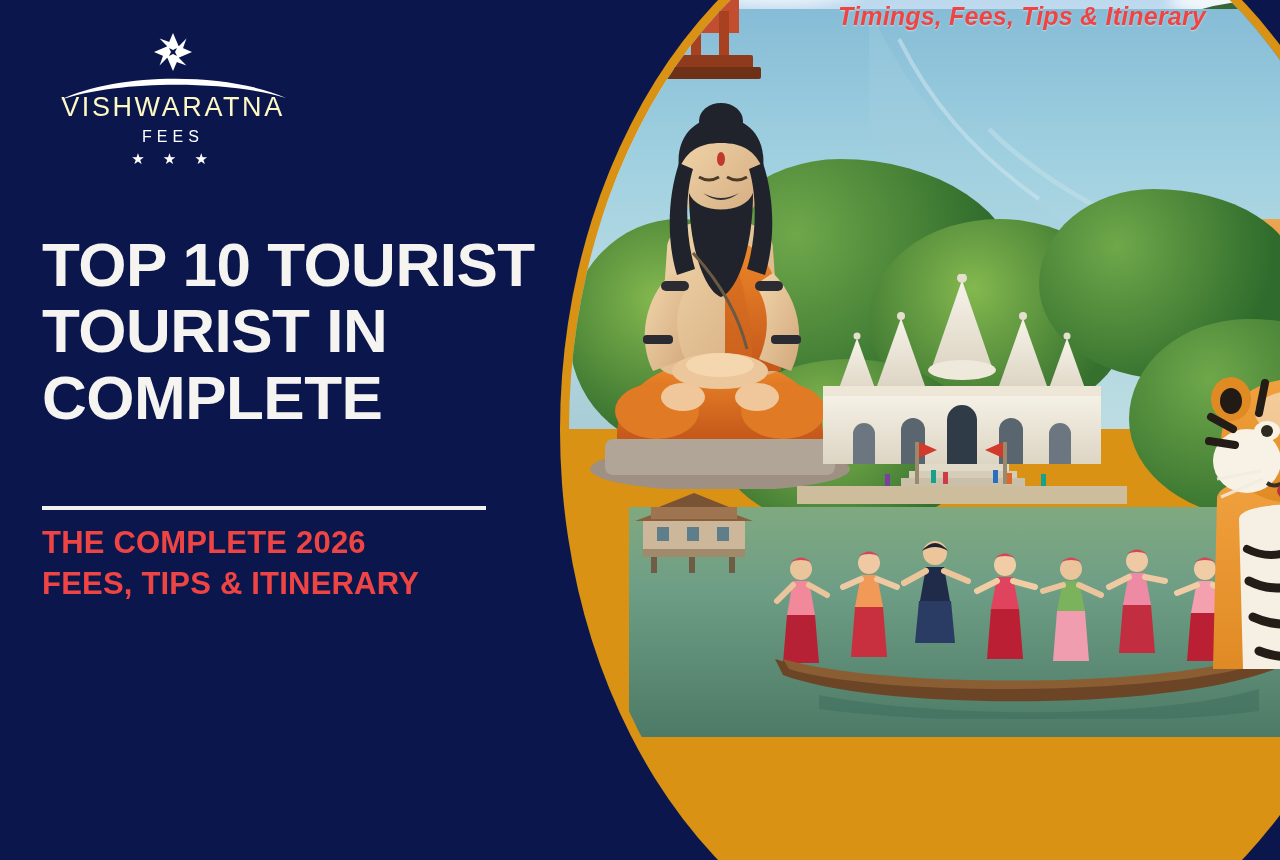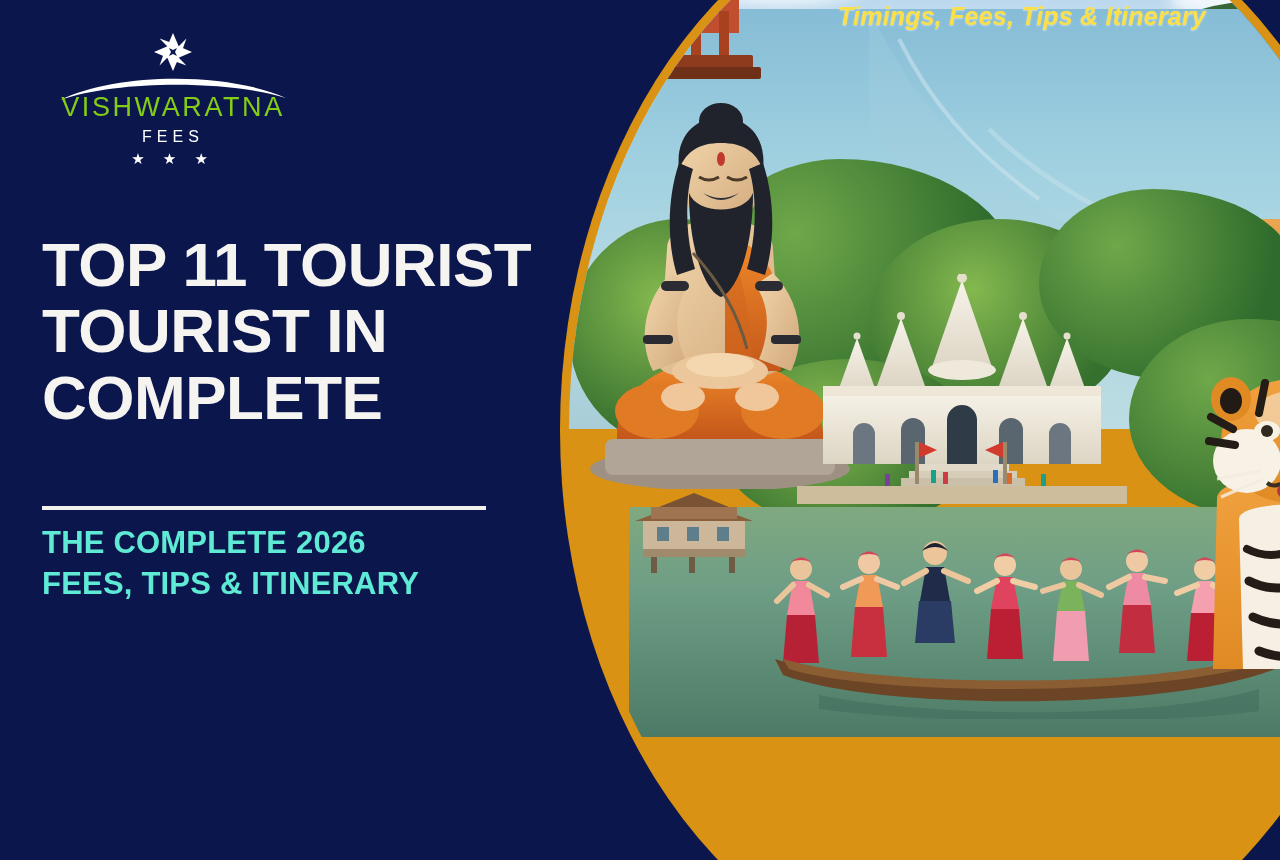--- a/index.html
+++ b/index.html
@@ -37,21 +37,21 @@
   }
   .logo-swoosh {
     position:absolute; left:0; top:46px;
     width:230px; height:30px;
   }
   .logo-name {
     position:absolute; left:0; top:66px;
     width:230px;
     font-size:27px;
     letter-spacing:2.6px;
-    color:#84cc16;
+    color:#fef9c3;
     font-weight:400;
     font-family:"Liberation Sans", sans-serif;
   }
   .logo-sub {
     position:absolute; left:0; top:102px;
     width:230px;
     font-size:16px;
     letter-spacing:5px;
     color:#ffffff;
     font-weight:400;
@@ -82,21 +82,21 @@
     width:444px; height:4px;
     background:#f3f1ee;
   }
 
   .subhead {
     position:absolute; left:42px; top:522px;
     width:570px;
     font-size:31px;
     line-height:1.33;
     font-weight:bold;
-    color:#5eead4;
+    color:#ef4444;
     letter-spacing:0.2px;
   }
   .subhead .ln { display:block; }
 
   .url-pill {
     position:absolute; left:42px; top:713px;
     height:85px;
     padding:0 45px;
     background:#d68c08;
     border-radius:46px;
@@ -221,21 +221,21 @@
     pointer-events:none;
   }
   .caption-text {
     position:absolute;
     left:252px; top:122px;
     width:420px;
     text-align:center;
     font-size:25px;
     font-style:italic;
     font-weight:bold;
-    color:#fde047;
+    color:#ef4444;
     letter-spacing:0.2px;
     text-shadow:0 1px 2px rgba(255,255,255,.45);
   }
 
   
   .navy-mask {
     position:absolute; left:0; top:0;
     width:560px; height:860px;
     background:#0b174c;
     z-index:20;
@@ -566,21 +566,21 @@
       </div>
       <svg class="logo-swoosh" viewBox="0 0 230 30">
         <path d="M2 28 C60 0 170 0 228 26 C170 8 60 8 2 28 Z" fill="#ffffff"></path>
       </svg>
       <div class="logo-name">VISHWARATNA</div>
       <div class="logo-sub">FEES</div>
       <div class="logo-stars">★ ★ ★</div>
     </div>
 
     <h1 class="headline">
-      <span class="ln">TOP 11 TOURIST</span>
+      <span class="ln">TOP 10 TOURIST</span>
       <span class="ln">TOURIST IN</span>
       <span class="ln">COMPLETE</span>
     </h1>
 
     <div class="divider"></div>
 
     <h2 class="subhead">
       <span class="ln">THE COMPLETE 2026</span>
       <span class="ln">FEES, TIPS &amp; ITINERARY</span>
     </h2>

